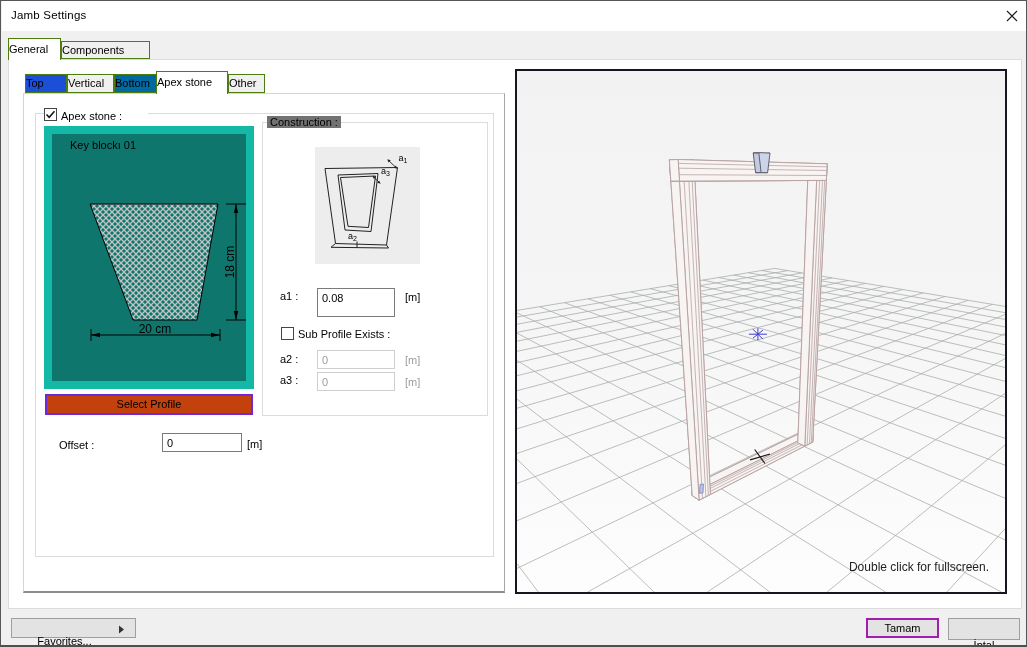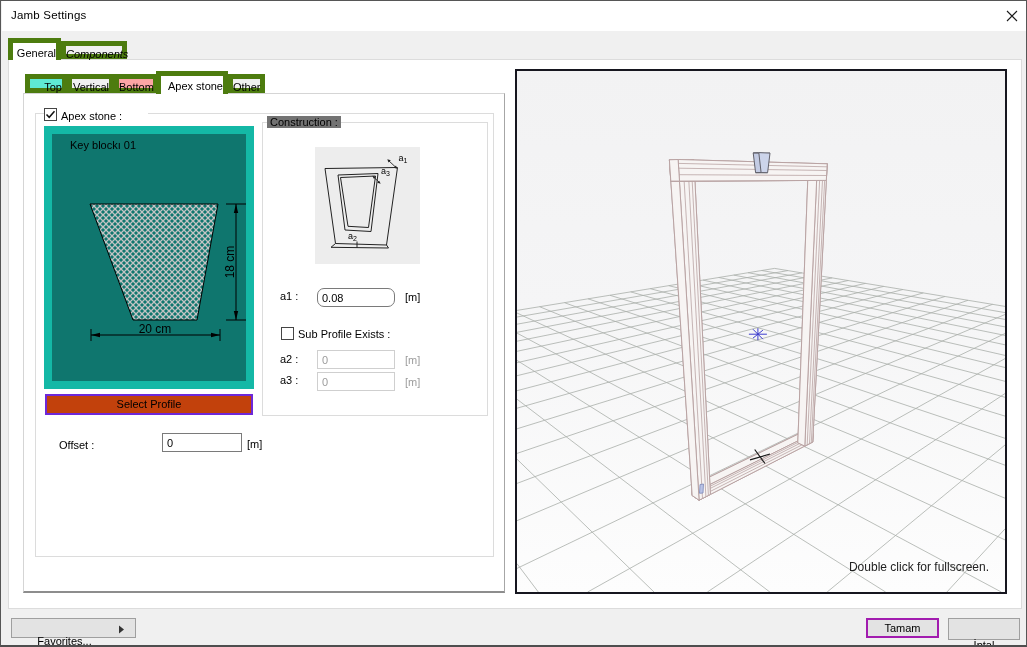--- a/index.html
+++ b/index.html
@@ -1,42 +1,42 @@
 <!DOCTYPE html>
 <html><head><meta charset="utf-8"><style>
 *{margin:0;padding:0;box-sizing:border-box;}
 html,body{width:1027px;height:647px;overflow:hidden;}
 body{font-family:"Liberation Sans",sans-serif;font-size:11px;color:#000;position:relative;
 background:#f0f0f0;border:1px solid #565656;border-bottom:2px solid #4e4e4e;}
 .abs{position:absolute;}
 .titlebar{left:1px;top:0;width:1024px;height:30px;background:#fff;}
 .title{left:10px;top:8px;font-size:11.5px;letter-spacing:0.2px;}
-.tab{border:5px solid #4d7c0f;text-align:right;}
+.tab{border:1px solid #4d7c0f;text-align:left;}
 .page{background:#fff;border:1px solid #dcdcdc;}
 .grp{border:1px solid #dcdcdc;}
 .tb{background:#fff;border:1px solid #7a7a7a;padding:3px 0 0 4px;}
 .tb.dis{border-color:#cfcfcf;color:#9c9c9c;}
 .cb{width:13px;height:13px;background:#fff;border:1px solid #454545;}
 .btn{background:#e3e3e3;border:1px solid #9f9f9f;text-align:center;}
 </style></head><body>
 
 <div class="abs titlebar"></div>
 <div class="abs title">Jamb Settings</div>
 <svg class="abs" style="left:1005px;top:9px" width="12" height="12">
     <path d="M1 1L11 11M1 11L11 1" stroke="#1b1b1b" stroke-width="1.1" fill="none"></path>
   </svg>
 
 <div class="abs page" style="left:7px;top:58px;width:1014px;height:550px;"></div>
 <div class="abs tab" style="left:7px;top:37px;width:53px;height:22px;background:#fff;border-bottom:none;z-index:3;padding-top:4px;">General</div>
-<div class="abs tab" style="left:60px;top:40px;width:66px;height:18px;background:#f0f0f0;padding-top:2px;font-style:italic;">Components</div>
+<div class="abs tab" style="left:60px;top:40px;width:89px;height:18px;background:#f0f0f0;padding-top:2px;">Components</div>
 
 <div class="abs" style="left:22px;top:92px;width:482px;height:500px;background:#fff;border:1px solid #d5d5d5;border-right-color:#a6a6a6;border-bottom:2px solid #8d8d8d;z-index:1;"></div>
-<div class="abs tab" style="left:24px;top:73px;width:42px;height:19px;background:#5eead4;padding-top:2px;z-index:2;">Top</div>
+<div class="abs tab" style="left:24px;top:73px;width:42px;height:19px;background:#1d4ed8;padding-top:2px;z-index:2;">Top</div>
 <div class="abs tab" style="left:66px;top:73px;width:47px;height:19px;background:#f0f0f0;padding-top:2px;z-index:2;">Vertical</div>
-<div class="abs tab" style="left:113px;top:73px;width:44px;height:19px;background:#fca5a5;padding-top:2px;z-index:2;">Bottom</div>
+<div class="abs tab" style="left:113px;top:73px;width:44px;height:19px;background:#0369a1;padding-top:2px;z-index:2;">Bottom</div>
 <div class="abs tab" style="left:155px;top:70px;width:72px;height:23px;background:#fff;border-bottom:none;padding-top:4px;z-index:4;">Apex stone</div>
 <div class="abs tab" style="left:227px;top:73px;width:37px;height:19px;background:#f0f0f0;padding-top:2px;z-index:2;">Other</div>
 
 <div class="abs grp" style="left:34px;top:112px;width:459px;height:444px;z-index:2;"></div>
 <div class="abs" style="left:43px;top:107px;z-index:3;background:#fff;padding-right:10px;height:14px;">
   <span class="cb abs" style="left:0;top:0;">
       <svg width="11" height="11" viewBox="0 0 11 11" style="position:absolute;left:0;top:0">
         <path d="M1.5 5.5L4.2 8.3L9.5 2.2" stroke="#111" stroke-width="1.5" fill="none"></path>
       </svg>
     </span>
@@ -87,21 +87,21 @@
 <path d="M58.5 30L64.5 35.5" stroke="#222" stroke-width="0.9"></path>
 <polygon points="57.3,28.8 60.8,29.8 58.8,31.8" fill="#222"></polygon>
 <polygon points="65.7,36.7 62.2,35.7 64.2,33.7" fill="#222"></polygon>
 <text x="83.5" y="14" font-family="Liberation Sans, sans-serif" font-size="9" fill="#000">a<tspan font-size="7" dy="2">1</tspan></text>
 <text x="66" y="27" font-family="Liberation Sans, sans-serif" font-size="9" fill="#000">a<tspan font-size="7" dy="2">3</tspan></text>
 <text x="33" y="92" font-family="Liberation Sans, sans-serif" font-size="9" fill="#000">a<tspan font-size="7" dy="2">2</tspan></text>
 </svg>
   </div>
 
 <div class="abs" style="left:279px;top:289px;z-index:4;">a1 :</div>
-<div class="abs tb" style="left:316px;top:287px;width:78px;height:19px;z-index:4;border-radius:7px;">0.08</div>
+<div class="abs tb" style="left:316px;top:287px;width:78px;height:29px;z-index:4;">0.08</div>
 <div class="abs" style="left:404px;top:290px;z-index:4;">[m]</div>
 
 <div class="abs cb" style="left:280px;top:326px;z-index:4;"></div>
 <div class="abs" style="left:297px;top:327px;z-index:4;">Sub Profile Exists :</div>
 
 <div class="abs" style="left:279px;top:352px;z-index:4;">a2 :</div>
 <div class="abs tb dis" style="left:316px;top:349px;width:78px;height:19px;z-index:4;">0</div>
 <div class="abs" style="left:404px;top:353px;z-index:4;color:#9c9c9c;">[m]</div>
 
 <div class="abs" style="left:279px;top:373px;z-index:4;">a3 :</div>

